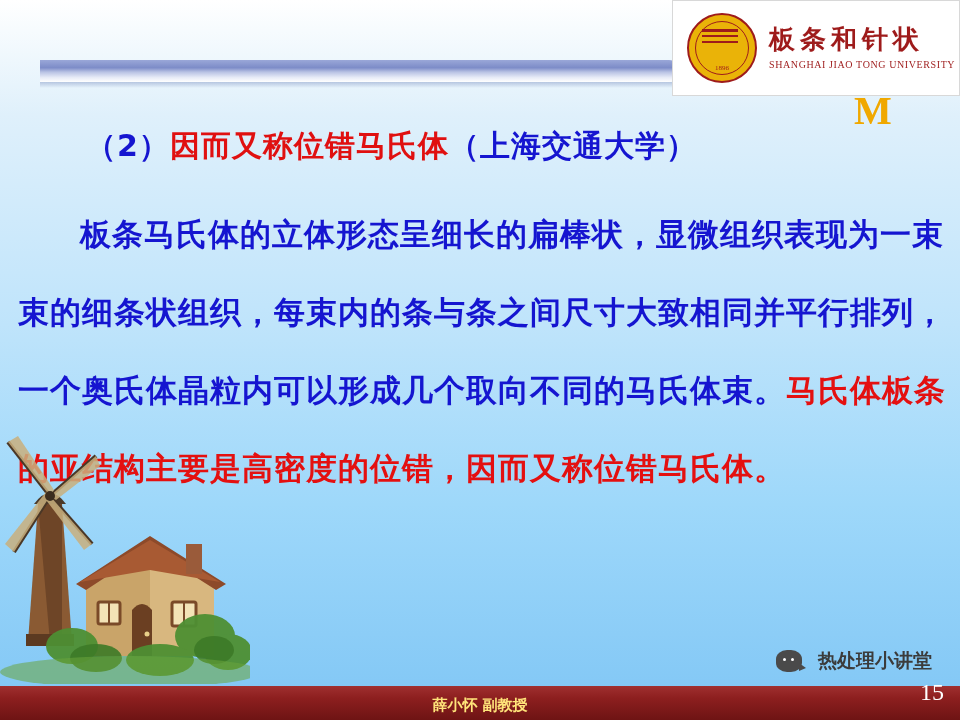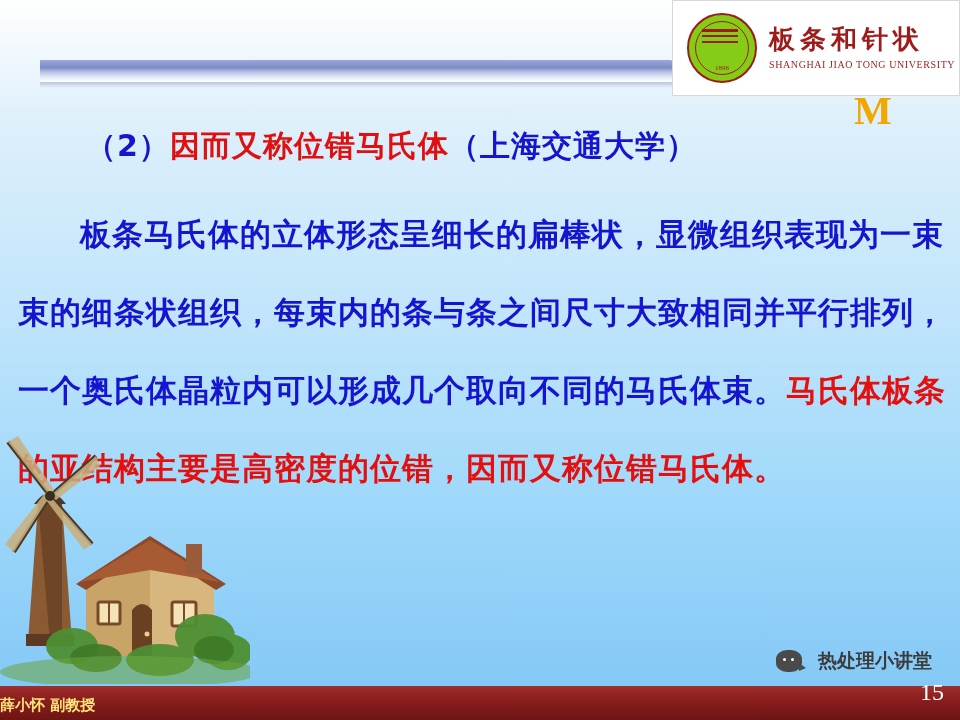--- a/index.html
+++ b/index.html
@@ -53,21 +53,21 @@
     align-items: center;
     padding-left: 14px;
   }
   .logo-seal {
     width: 66px;
     height: 66px;
     border-radius: 50%;
     border: 2px solid #9e1b1b;
     position: relative;
     flex: 0 0 auto;
-    background: #84cc16;
+    background: #eab308;
   }
   .logo-seal::before {
     content: "";
     position: absolute;
     left: 6px; top: 6px; right: 6px; bottom: 6px;
     border-radius: 50%;
     border: 1px solid #9e1b1b;
   }
   .logo-seal-inner {
     position: absolute;
@@ -169,21 +169,21 @@
     bottom: 0;
     width: 960px;
     height: 34px;
     background: linear-gradient(180deg, #a03030 0%, #8d1f1f 35%, #6e1414 100%);
   }
   .bottom-author {
     position: absolute;
     left: 0;
     right: 0;
     bottom: 5px;
-    text-align: left;
+    text-align: center;
     color: #ffe47a;
     font-size: 15px;
     font-weight: bold;
     font-family: "DejaVu Sans", sans-serif;
   }
   .page-number {
     position: absolute;
     right: 16px;
     bottom: 14px;
     color: #ffffff;

